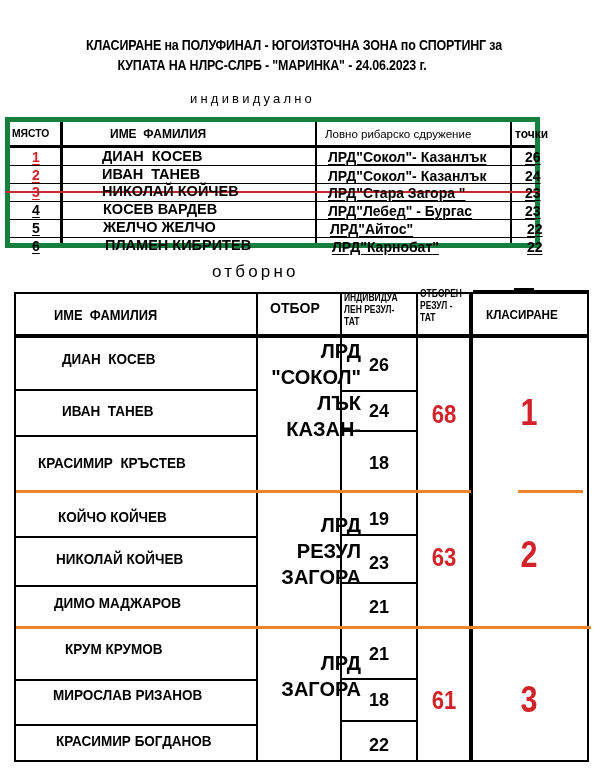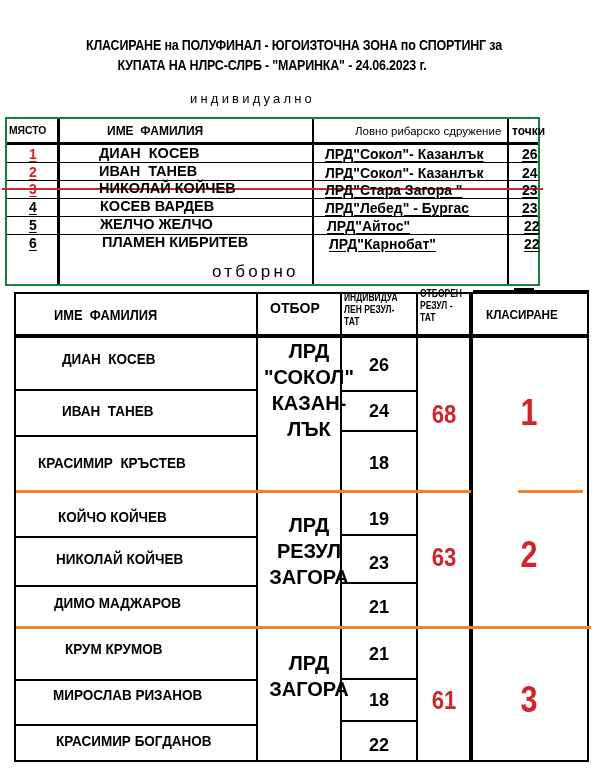--- a/index.html
+++ b/index.html
@@ -5,34 +5,34 @@
   html, body { margin:0; padding:0; background:#fff; }
   body { width:600px; height:783px; position:relative; overflow:hidden;
          font-family:"Liberation Sans", sans-serif; color:#000; }
   .abs { position:absolute; }
   .title { left:0; width:600px; text-align:center; font-weight:bold; font-size:14.5px;
            transform:scaleX(0.86); transform-origin:300px 0; letter-spacing:-0.2px; }
   .t1 { top:37px; left:-6px; }
   .t2 { top:57px; left:-28px; }
   .spaced { font-weight:normal; letter-spacing:3.2px; }
   
-  .ttab { left:5px; top:117px; width:535px; height:169px; border:2px solid #15803d; box-sizing:border-box; }
+  .ttab { left:5px; top:117px; width:535px; height:131px; border:5px solid #15803d; box-sizing:border-box; }
   .ttab .vl { position:absolute; top:0; bottom:0; background:#000; }
   .ttab .hl { position:absolute; left:0; right:0; background:#000; height:1px; }
   .cell { position:absolute; white-space:nowrap; font-weight:bold; }
   .red { color:#d2232a; }
   .u { text-decoration:underline; text-underline-offset:2px; }
   
   .btab { left:14px; top:292px; width:575px; height:470px; border:2px solid #000; box-sizing:border-box; }
   .btab .vl { position:absolute; background:#000; }
   .btab .hl { position:absolute; background:#000; height:2px; }
   .orange { position:absolute; background:#f0842c; height:3px; }
   .nm { position:absolute; font-weight:bold; font-size:15px; white-space:nowrap; transform:scaleX(0.9); transform-origin:0 0; }
   .sc { position:absolute; font-weight:bold; font-size:18px; width:74px; text-align:center; }
-  .team { position:absolute; font-weight:bold; font-size:20px; line-height:26px; width:104px; text-align:center; }
+  .team { position:absolute; font-weight:bold; font-size:20px; line-height:26px; width:104px; text-align:right; }
   .total { position:absolute; font-weight:bold; font-size:26px; color:#d2232a; width:52px; text-align:center; transform:scaleX(0.85); }
   .place { position:absolute; font-weight:bold; font-size:36px; color:#d2232a; width:112px; text-align:center; transform:scaleX(0.85); }
   .hd { position:absolute; font-weight:bold; white-space:nowrap; }
 </style>
 </head>
 <body>
 
 <div class="abs title t1">КЛАСИРАНЕ на ПОЛУФИНАЛ - ЮГОИЗТОЧНА ЗОНА по СПОРТИНГ за</div>
 <div class="abs title t2">КУПАТА НА НЛРС-СЛРБ - "МАРИНКА" - 24.06.2023 г.</div>
 <div class="abs spaced" style="top:91px;left:190px;width:190px;font-size:13px;">индивидуално</div>
@@ -44,21 +44,21 @@
   <div class="hl" style="top:23px;height:3px;"></div>
   <div class="hl" style="top:43px;"></div>
   <div class="hl" style="top:61px;"></div>
   <div class="hl" style="top:79px;"></div>
   <div class="hl" style="top:97px;"></div>
   <div class="hl" style="top:115px;"></div>
   <div class="hl" style="top:69px;background:#c62a2f;height:2px;left:-5px;right:-5px;"></div>
 
   <div class="cell" style="left:2px;top:5px;font-size:11.5px;transform:scaleX(0.9);transform-origin:0 0;">МЯСТО</div>
   <div class="cell" style="left:100px;top:5px;font-size:12px;white-space:pre;">ИМЕ  ФАМИЛИЯ</div>
-  <div class="cell" style="left:315px;top:6px;font-size:11.5px;font-weight:normal;margin-left:33px;">Ловно рибарско сдружение</div>
+  <div class="cell" style="left:315px;top:6px;font-size:11.5px;font-weight:normal;">Ловно рибарско сдружение</div>
   <div class="cell" style="left:505px;top:5px;font-size:12px;">точки</div>
 
   <div>
     <div class="cell red u" style="left:22px;top:27px;font-size:14px;">1</div>
     <div class="cell" style="left:92px;top:26px;font-size:14.5px;white-space:pre;">ДИАН  КОСЕВ</div>
     <div class="cell u" style="left:318px;top:27px;font-size:14px;">ЛРД"Сокол"- Казанлък</div>
     <div class="cell u" style="left:515px;top:27px;font-size:14px;">26</div>
   </div>
   <div>
     <div class="cell red u" style="left:22px;top:45px;font-size:14px;">2</div>
@@ -137,22 +137,22 @@
   </div>
   <div class="hd" style="left:470px;top:13px;font-size:13px;transform:scaleX(0.9);transform-origin:0 0;">КЛАСИРАНЕ</div>
 
   <div>
     <div class="nm" style="left:46px;top:56px;white-space:pre;">ДИАН  КОСЕВ</div>
     <div class="nm" style="left:46px;top:108px;white-space:pre;">ИВАН  ТАНЕВ</div>
     <div class="nm" style="left:22px;top:160px;white-space:pre;">КРАСИМИР  КРЪСТЕВ</div>
     <div class="team" style="left:241px;top:44px;">
       <div>ЛРД</div>
       <div>"СОКОЛ"</div>
+      <div>ЛЪК</div>
       <div>КАЗАН-</div>
-      <div>ЛЪК</div>
     </div>
     <div class="sc" style="left:326px;top:61px;">26</div>
     <div class="sc" style="left:326px;top:107px;">24</div>
     <div class="sc" style="left:326px;top:159px;">18</div>
     <div class="total" style="left:402px;top:105px;">68</div>
     <div class="place" style="left:457px;top:98px;">1</div>
   </div>
 
   <div>
     <div class="nm" style="left:42px;top:214px;">КОЙЧО КОЙЧЕВ</div>

